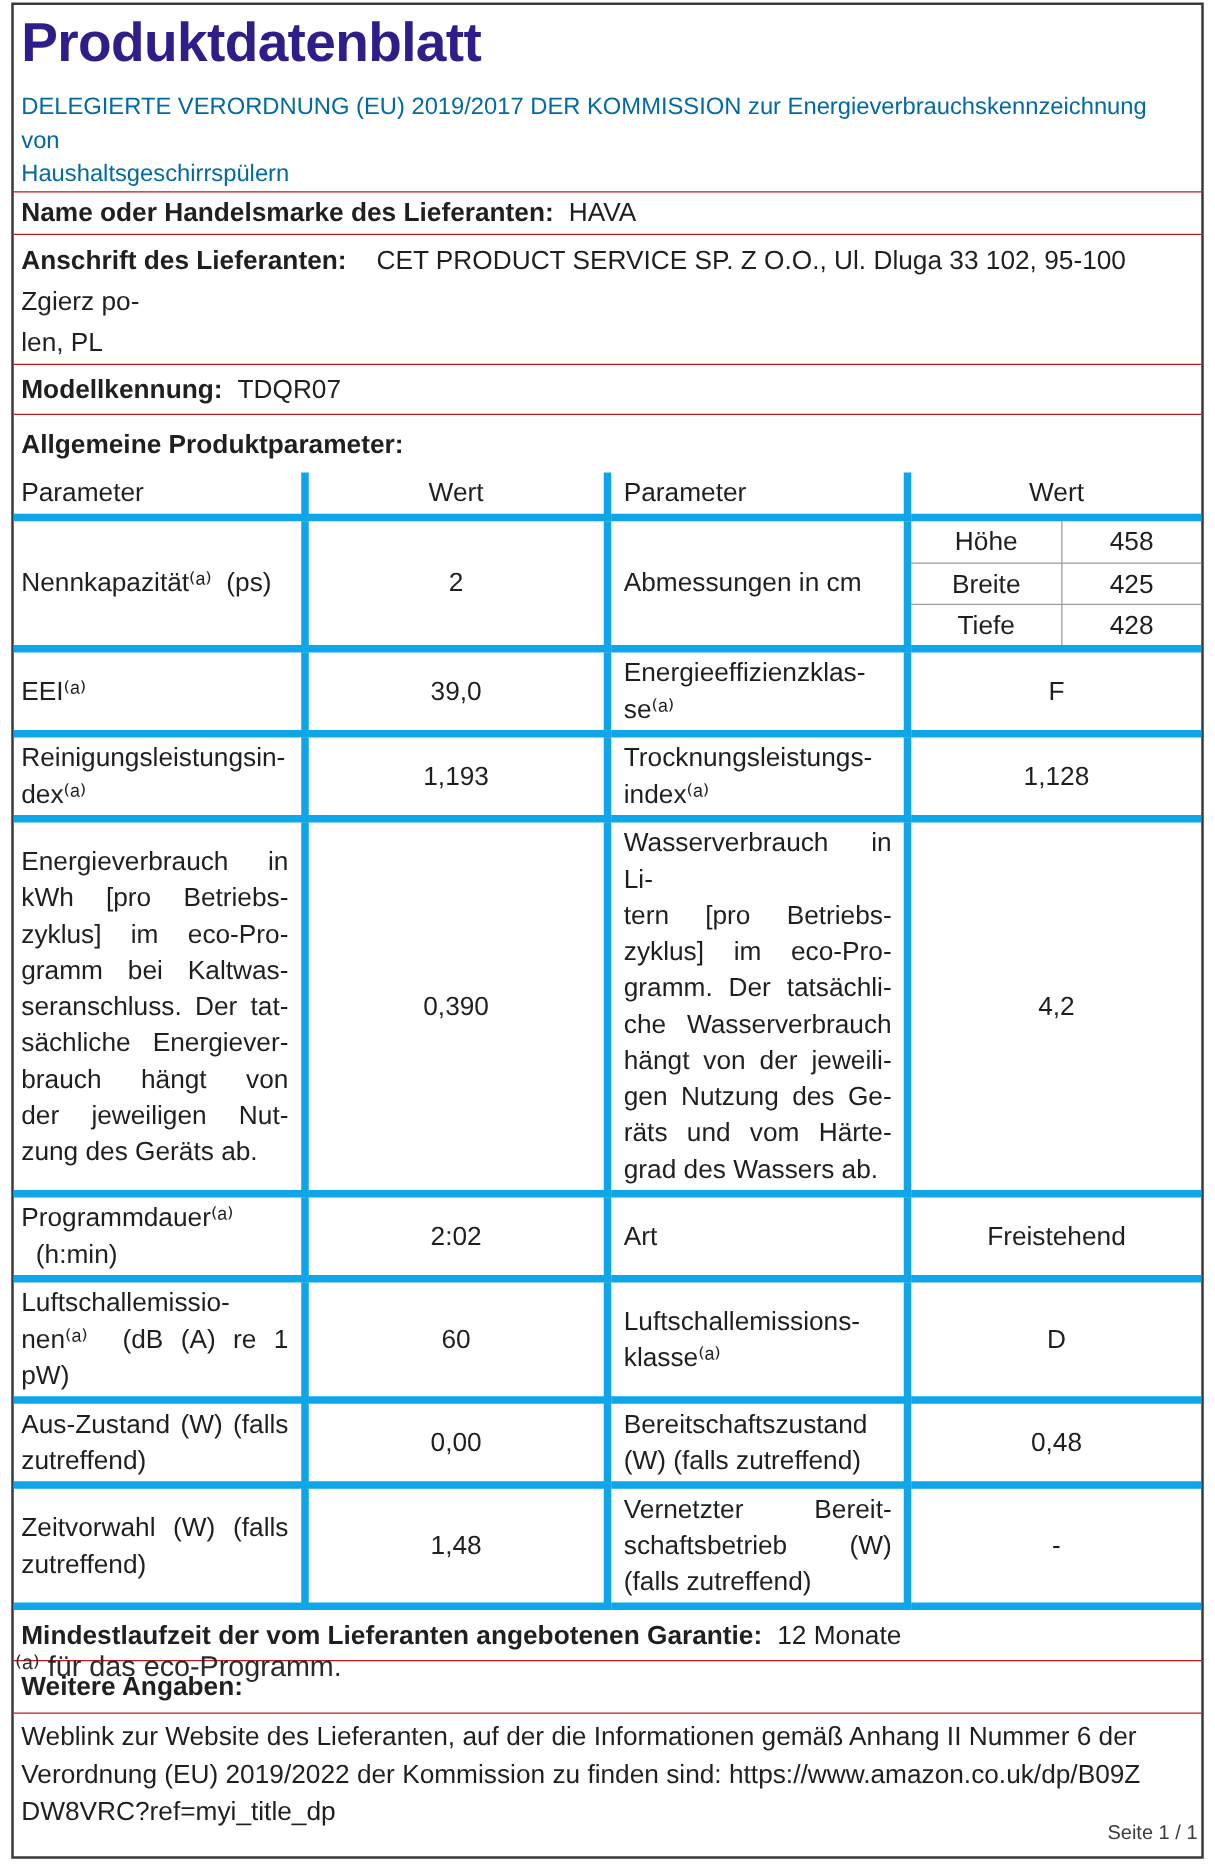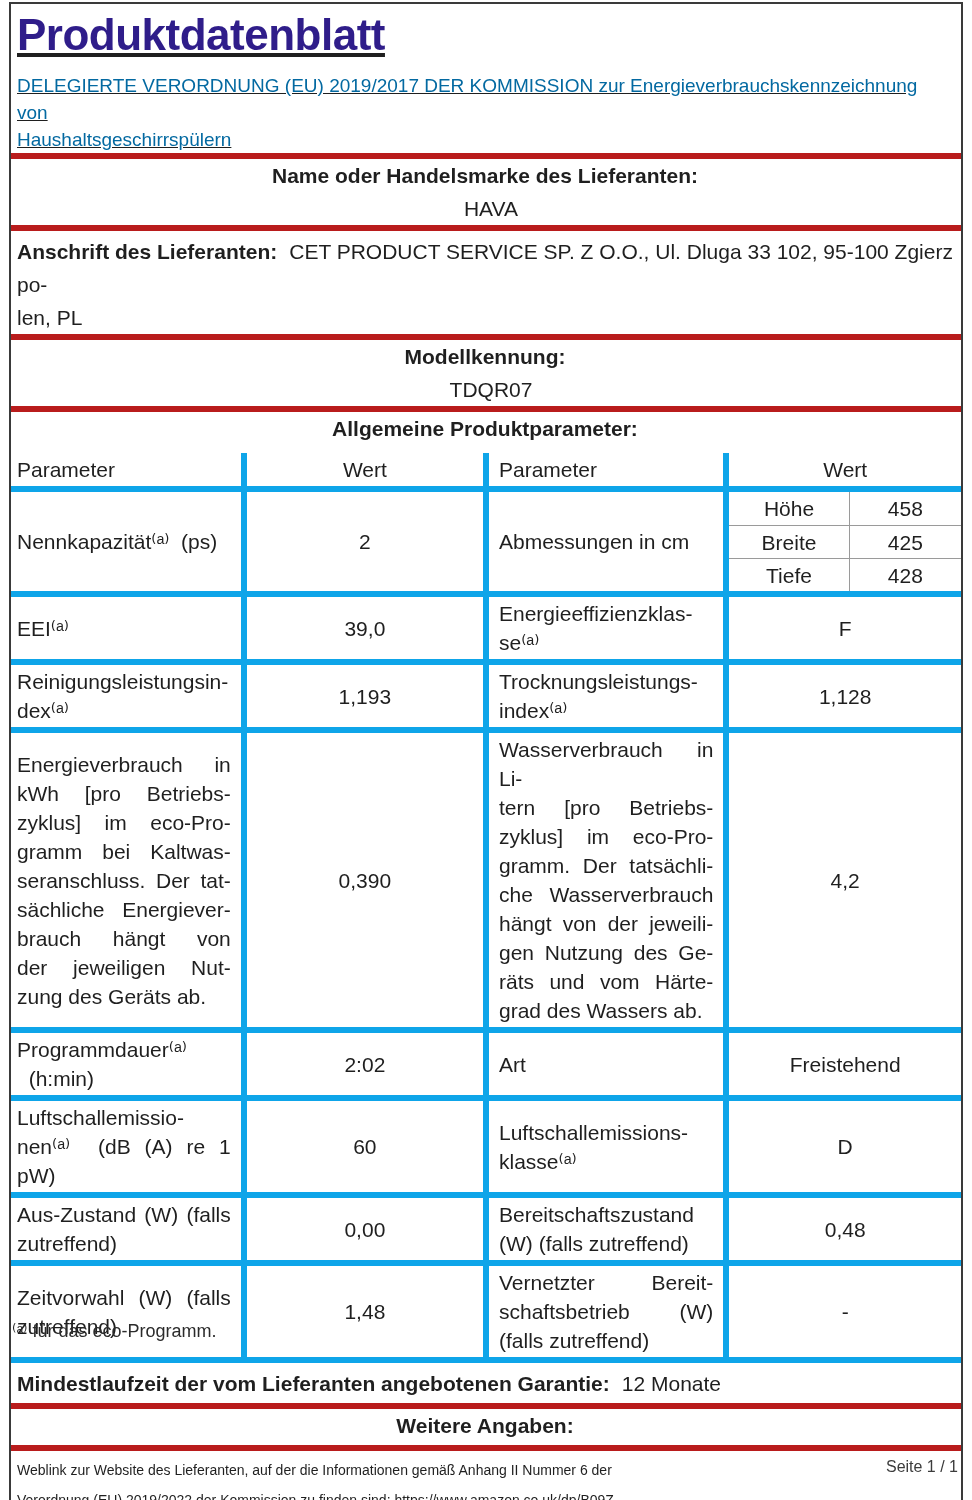--- a/index.html
+++ b/index.html
@@ -11,36 +11,36 @@
     font-family:"Liberation Sans","DejaVu Sans",sans-serif;
     color:#1f1f1f;
     overflow:hidden;
   }
   .doc {
     position:absolute; left:9px; top:2px; width:954px;
     border:2px solid #3a3a3a;
     background:#fff;
   }
   .sec { padding:0 8px 0 6px; }
-  .bt { border-top:6px solid #b91c1c;flex-direction:column; }
-  .head { min-height:129px; padding-top:7px;text-decoration:underline; }
+  .bt { border-top:1px solid #b91c1c; }
+  .head { min-height:129px; padding-top:7px; }
   .title {
     font-size:44px; font-weight:bold; color:#2f1d8a;
     letter-spacing:-0.5px; line-height:48px;
   }
   .subtitle {
     font-size:19px; line-height:27px; margin-top:13px; color:#0369a1;
     white-space:pre-line;
   }
   .kv { display:flex; align-items:center; flex-wrap:wrap; font-size:21px; line-height:33px; }
   .kv .b { font-weight:bold; }
   .kv .val { margin-left:12px; white-space:pre-line; }
   .r-name { min-height:34px; }
   .r-addr { min-height:74px; display:block; padding-top:4px; }
-  .r-addr .b { float:left; }
+  .r-addr .b { float:left; margin-right:12px; }
   .r-model { min-height:40px; }
   .r-general { min-height:47px; }
   table.params {
     width:100%; border-collapse:collapse; table-layout:fixed;
     font-size:21px; line-height:29px;
   }
   table.params td { border:6px solid #0ea5e9; vertical-align:middle; }
   table.params td:first-child { border-left:none; }
   table.params td:last-child { border-right:none; }
   table.params tr:first-child td { border-top:none; }
@@ -61,28 +61,28 @@
   td.dims { padding:0; }
   .dimgrid { display:grid; grid-template-columns:121fr 114fr; }
   .dimgrid > div {
     height:33px; display:flex; align-items:center; justify-content:center;
   }
   .dimgrid > div:nth-child(n+3) { border-top:1px solid #9a9a9a; }
   .dimgrid > div:nth-child(even) { border-left:1px solid #9a9a9a; }
   .r-warranty { min-height:40px; }
   .r-additional { min-height:42px; }
   .r-weblink {
-    min-height:90px; font-size:14px; line-height:30px;
-    padding-top:4px; padding-bottom:0;
+    min-height:90px; font-size:21px; line-height:30px;
+    padding-top:4px; padding-bottom:20px;
     display:flex; align-items:flex-start;
   }
   .r-weblink .wtext { white-space:pre-line; }
   .footnote {
     position:absolute; left:12px; top:1320px;
-    font-size:18px; color:#2b2b2b;
+    font-size:23px; color:#2b2b2b;
   }
   .pagenum {
     position:absolute; right:14px; top:1458px;
     font-size:16px; color:#3c3c3c;text-align:right;
   }
 </style>
 </head>
 <body>
 
 <div class="page">

